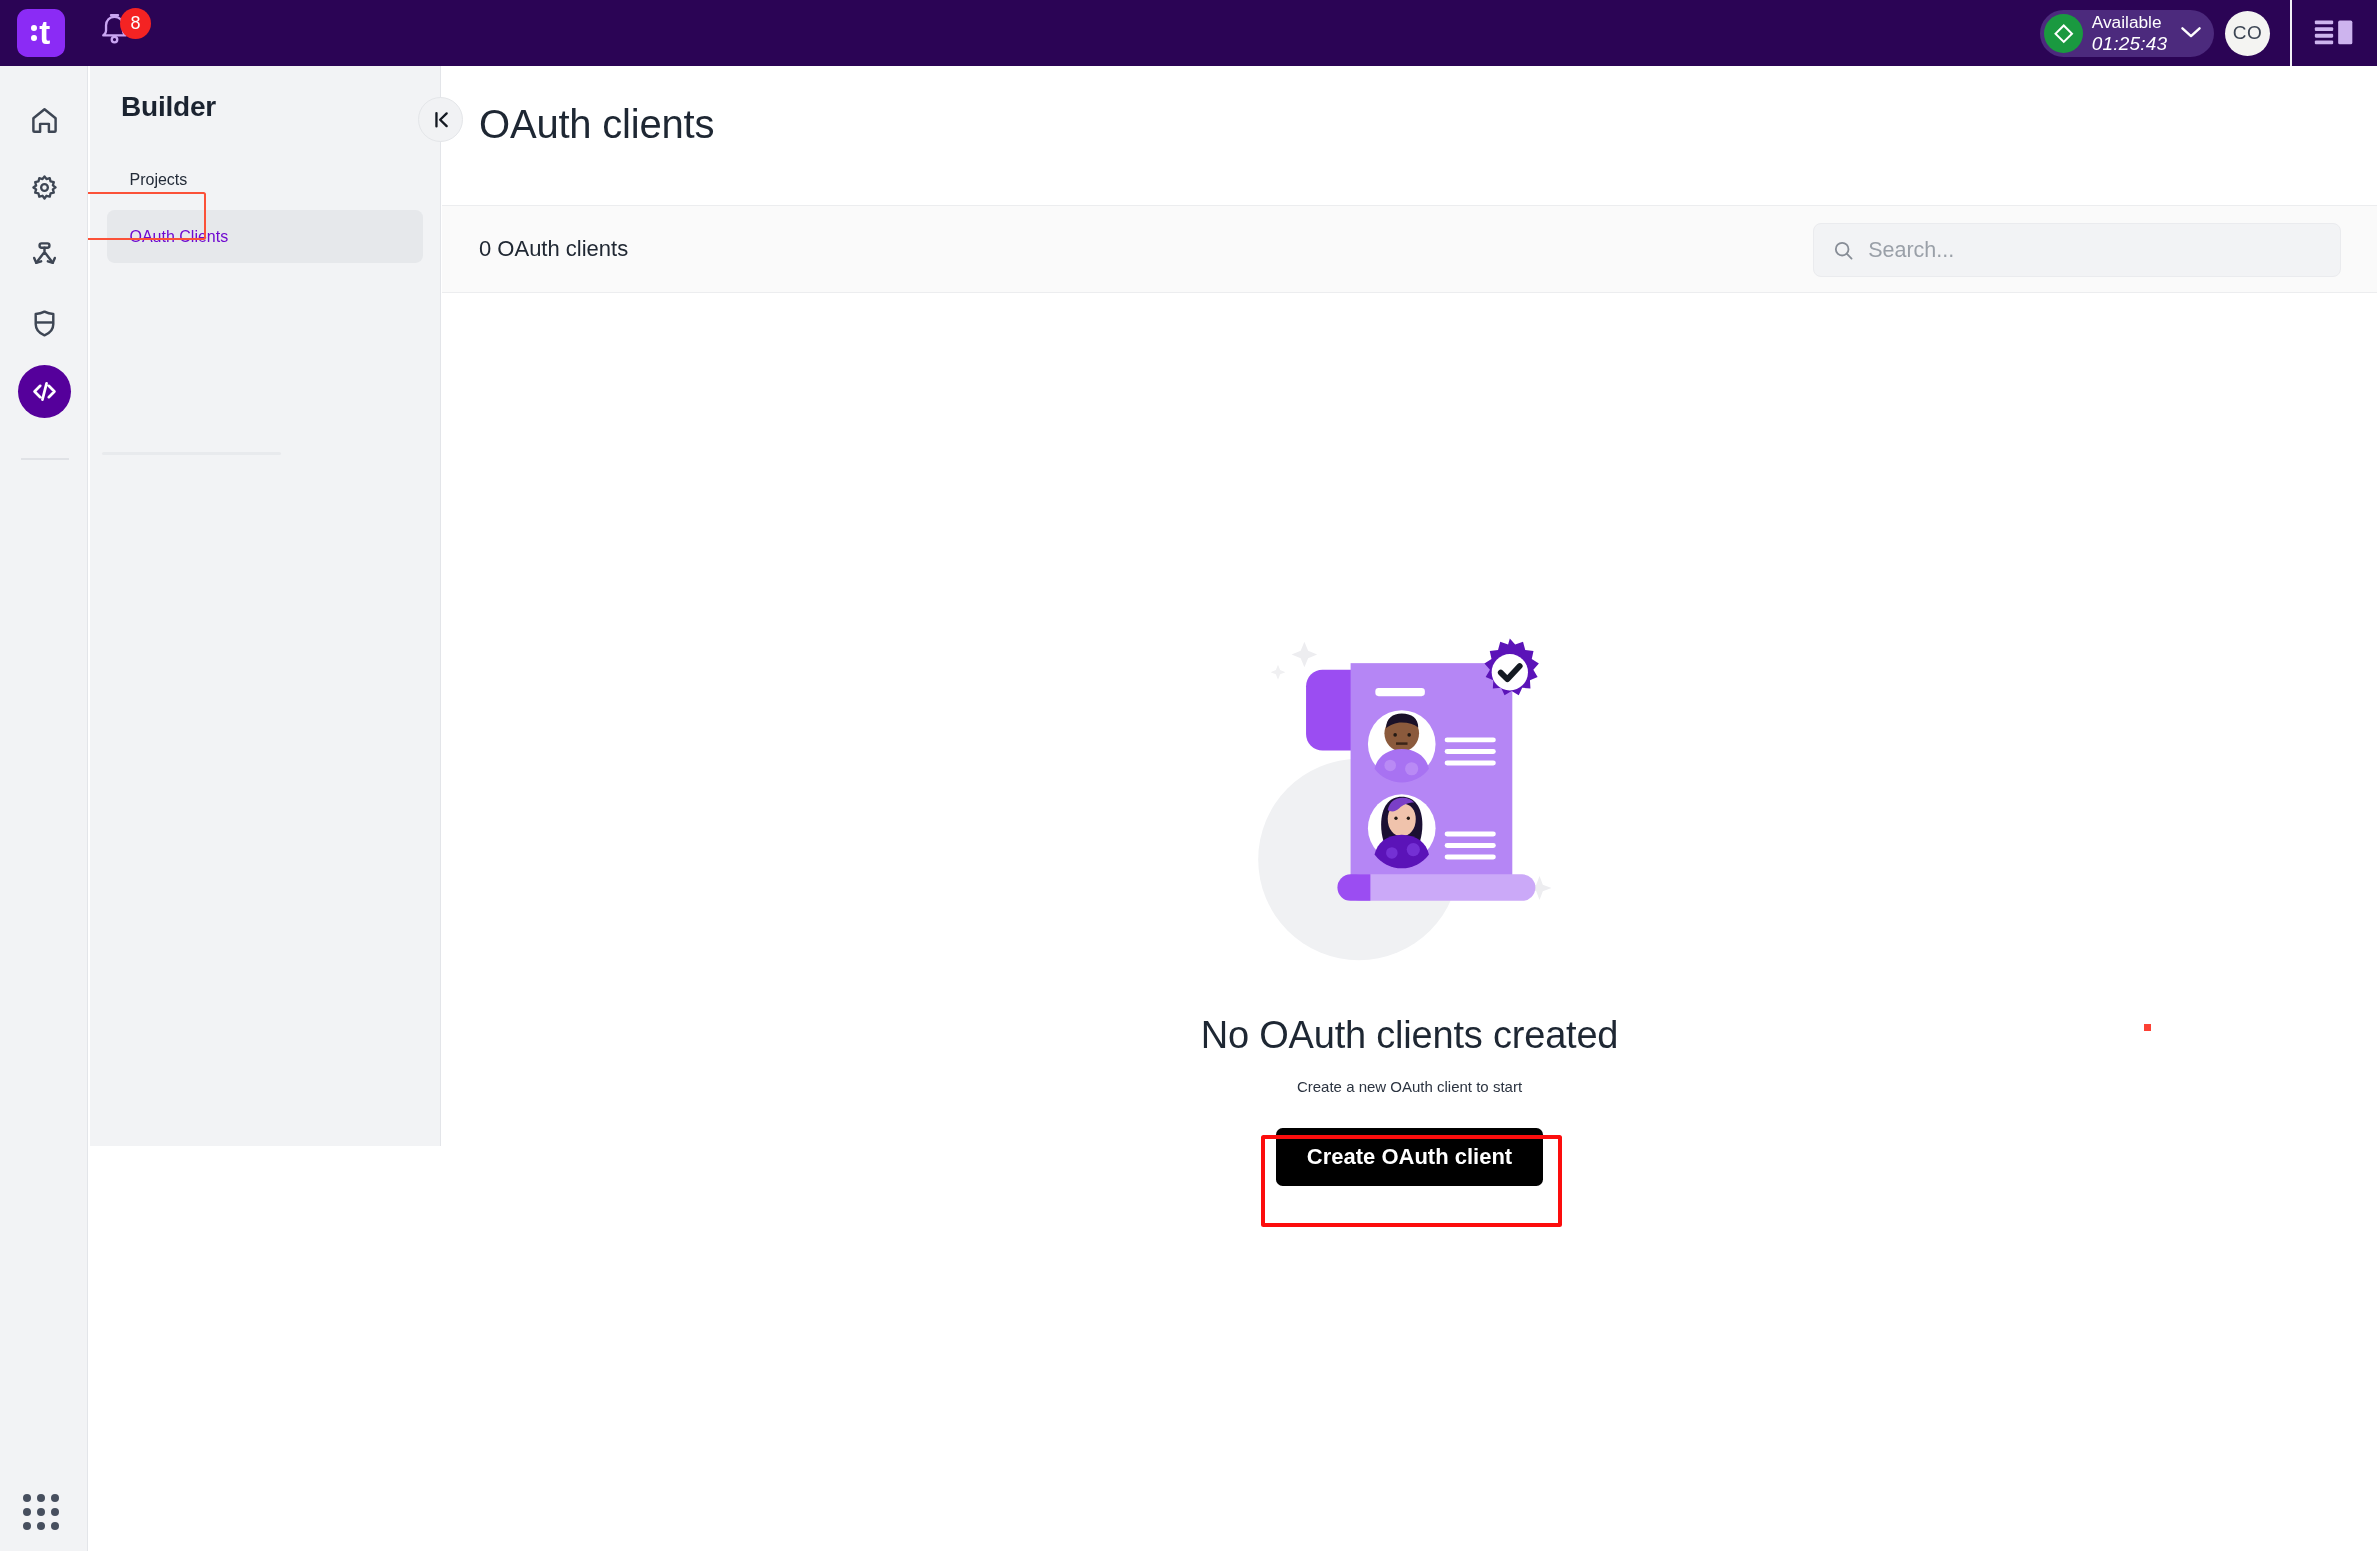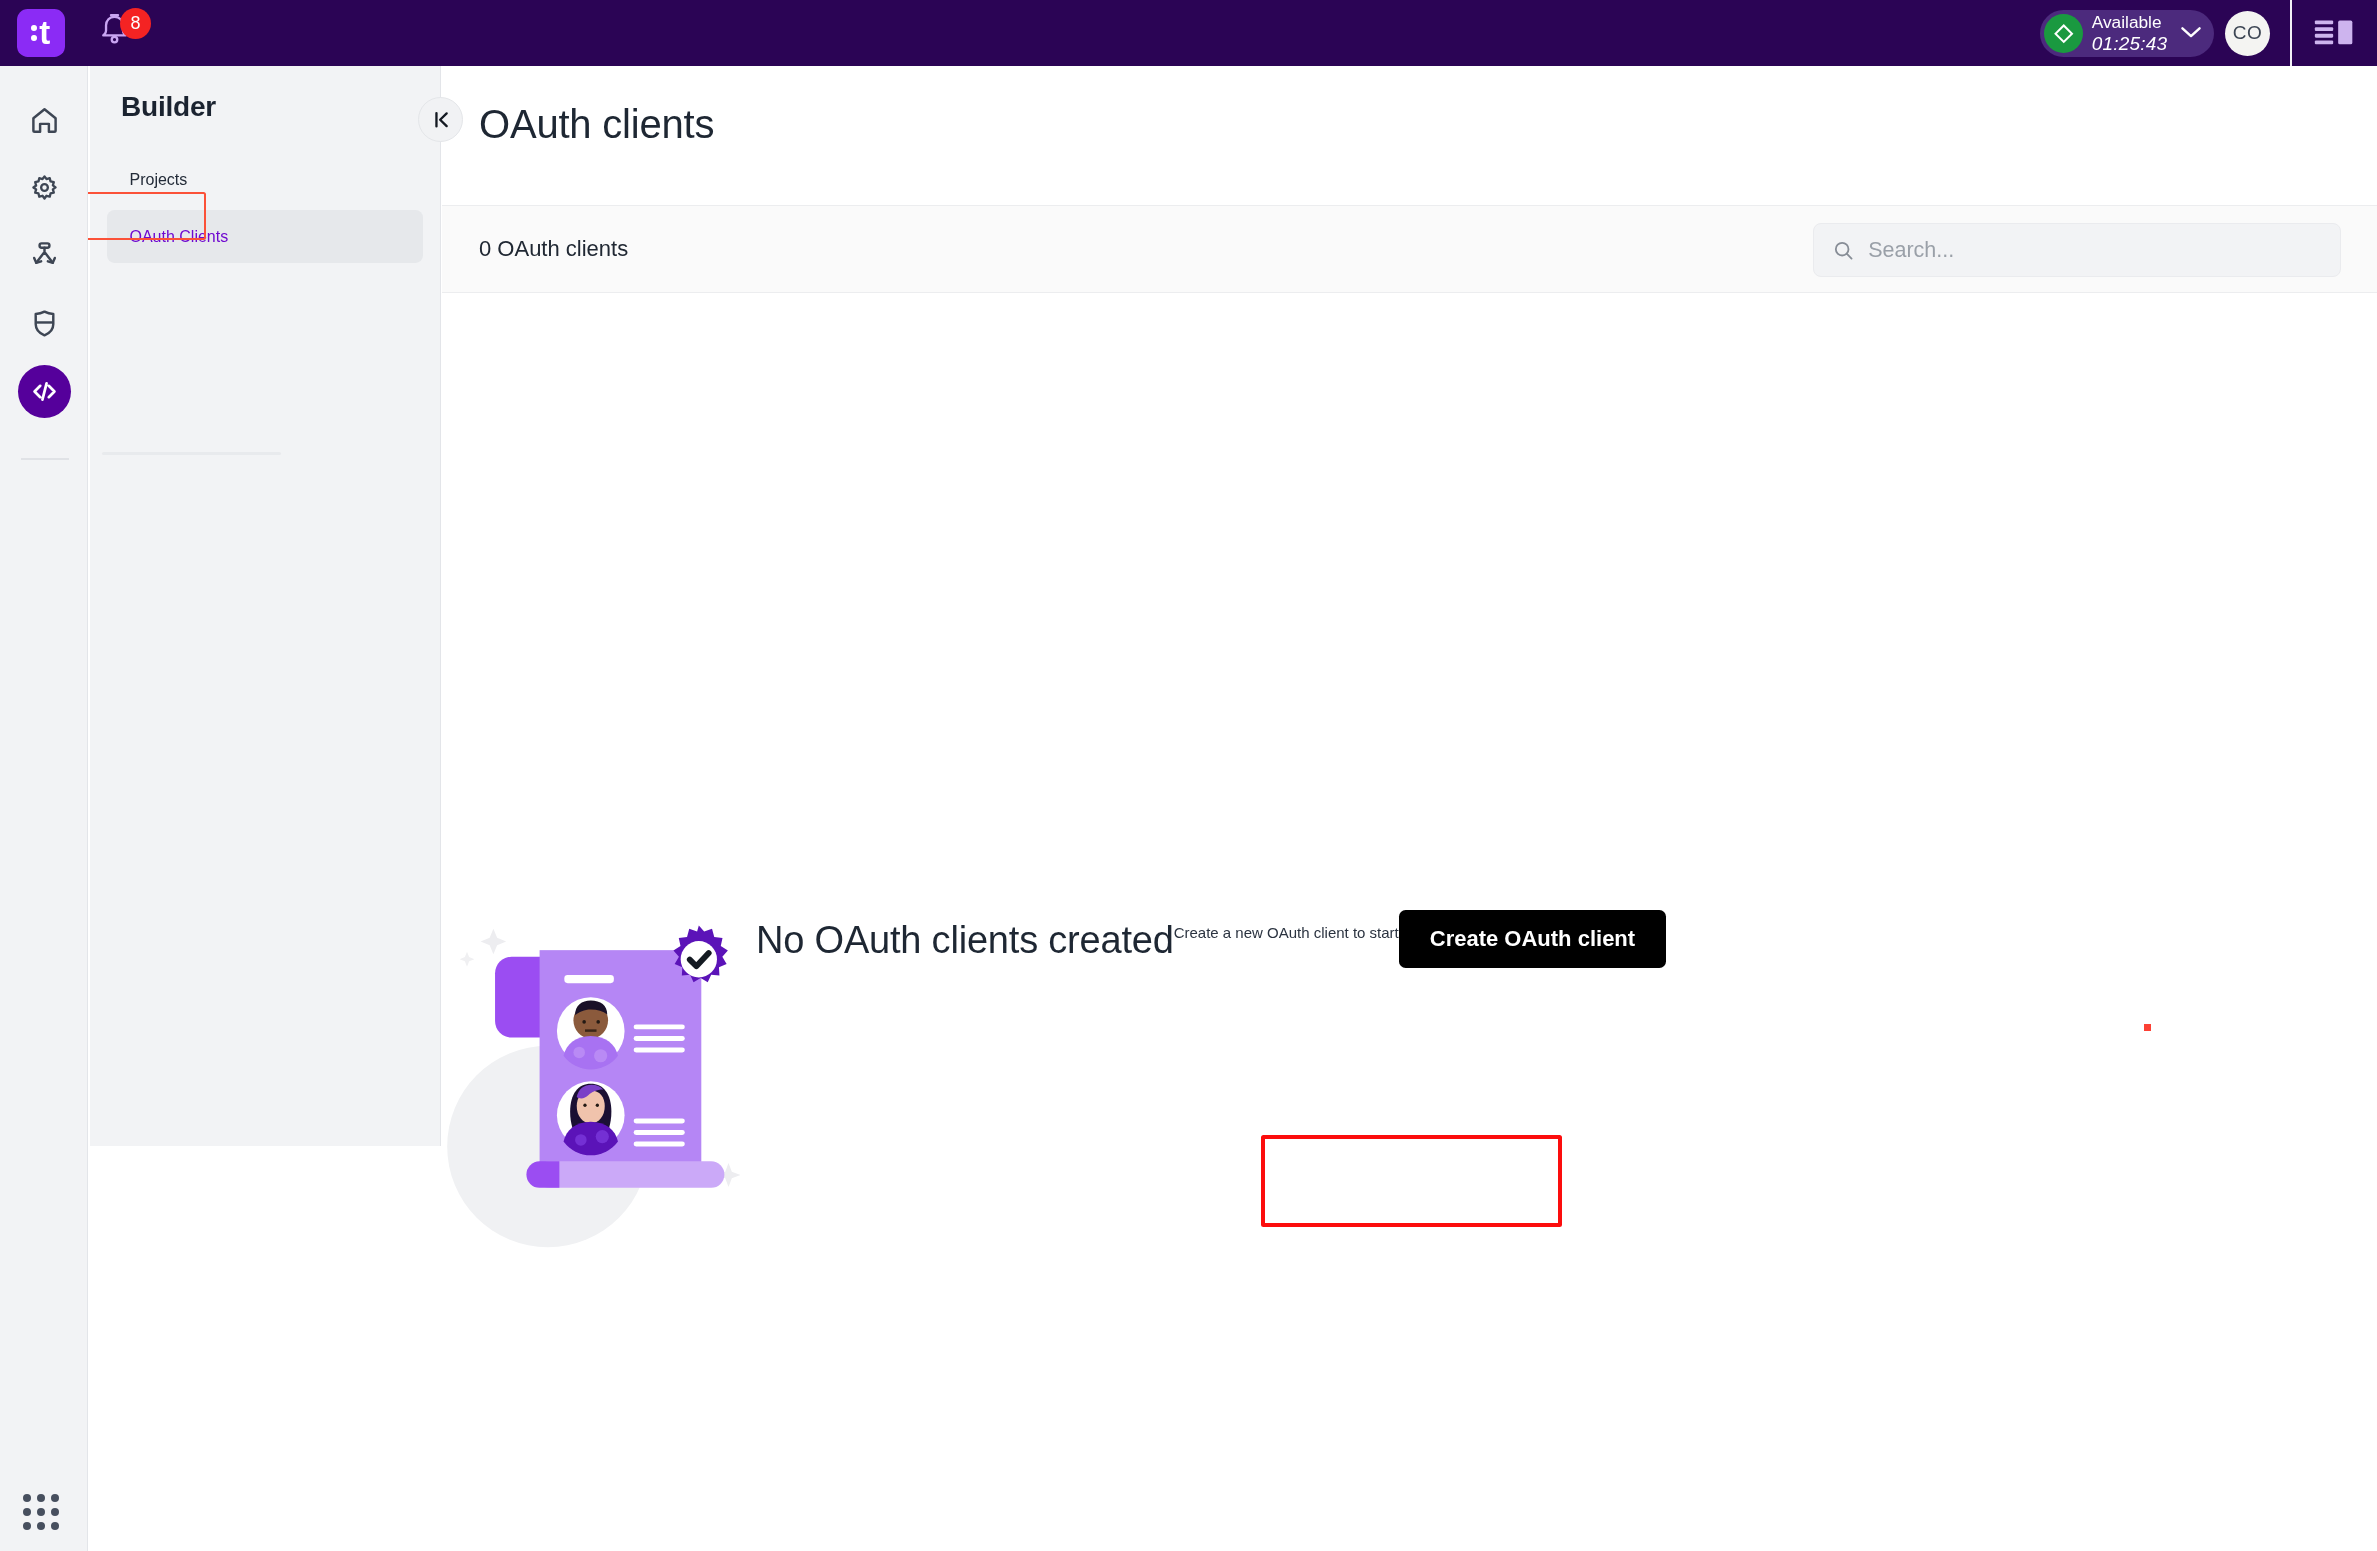--- a/index.html
+++ b/index.html
@@ -299,21 +299,21 @@
     width: 429px;
   }
   .search-input::placeholder { color: #9AA0A8; }
 
   
   .empty {
     position: absolute;
     left: 0; top: 226px;
     width: 1935px; height: 1260px;
     display: flex;
-    flex-direction: row;
+    flex-direction: column;
     align-items: center;
   }
   .illu { margin-top: 320px; }
   .empty-title {
     margin-top: 36px;
     font-size: 38px;
     color: #1E2733;
     font-weight: 400;
     letter-spacing: -0.2px;
   }

